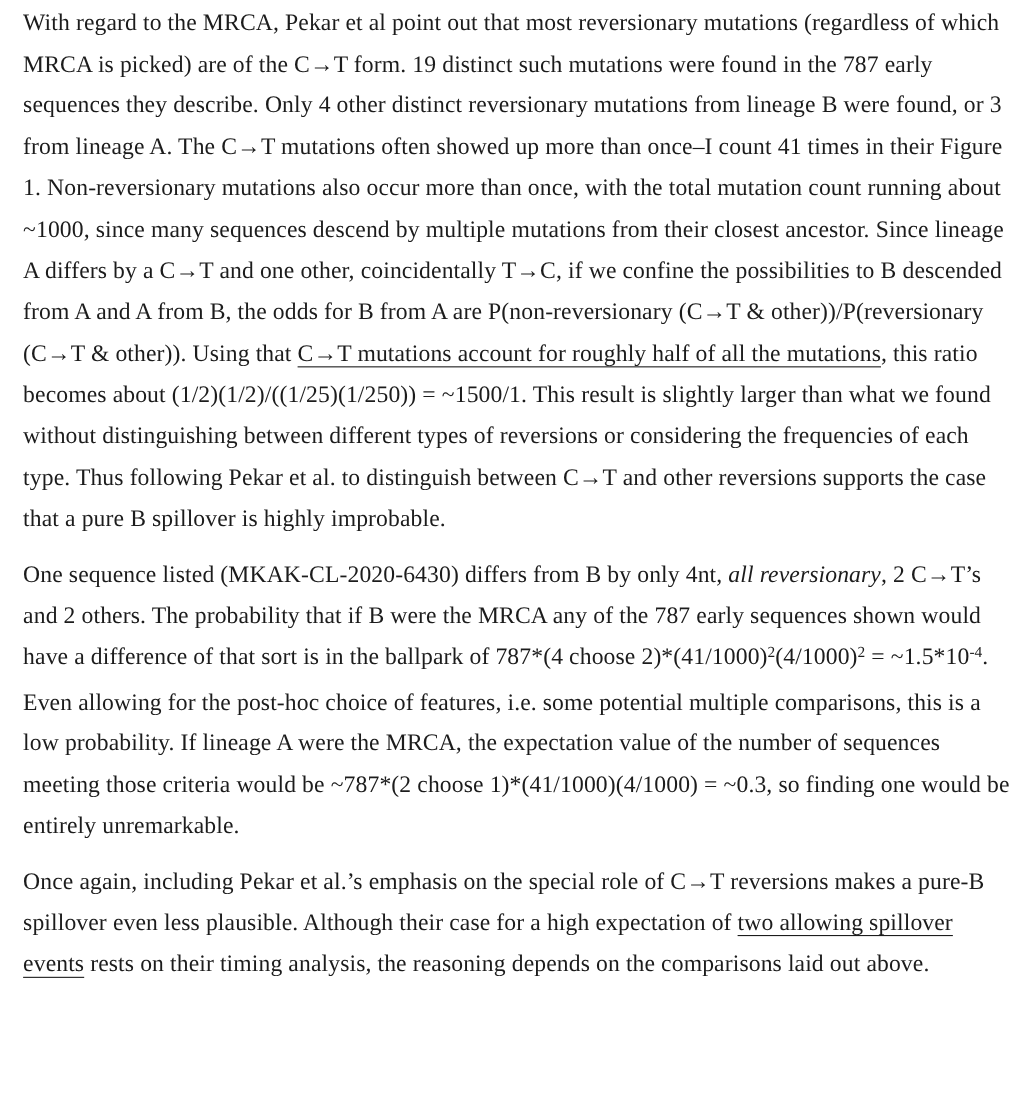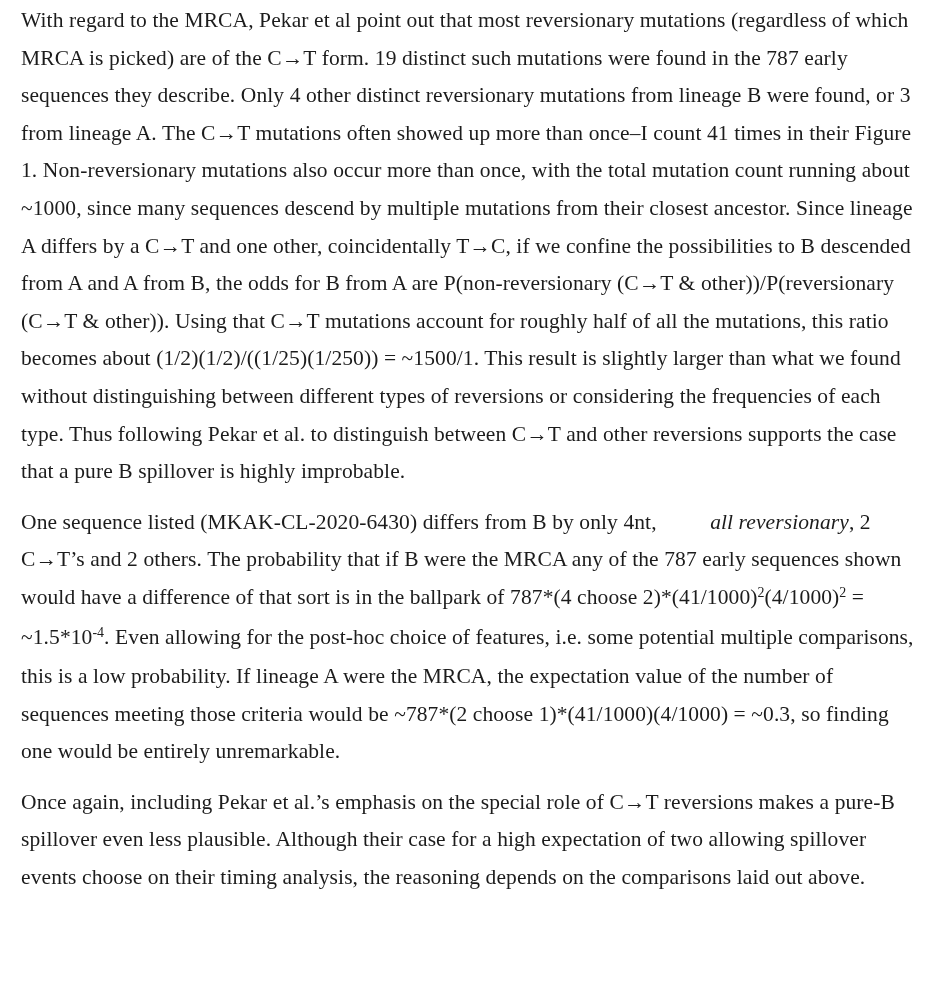--- a/index.html
+++ b/index.html
@@ -17,32 +17,33 @@
   }
   p.para {
     font-size: 21.5px;
     line-height: 37.6px;
     letter-spacing: 0.1px;
     margin: 0 0 13px 0;
     text-align: left;
   }
   a.link {
     color: inherit;
+    text-decoration: underline;
     text-decoration-thickness: 1.4px;
     text-underline-offset: 4.5px;
     cursor: pointer;
   }
-  .italic { font-style: italic; margin-left: 48px; }
+  .italic { font-style: italic; }
   .sup {
     font-size: 0.65em;
     position: relative;
     top: -0.5em;
     letter-spacing: 0;
   }
 </style>
 </head>
 <body style="background: rgb(255, 255, 255); color: rgb(28, 28, 28);">
 
 <div class="article">
     <p class="para"><span>With regard to the MRCA, Pekar et al point out that most reversionary mutations (regardless of which MRCA is picked) are of the C→T form. 19 distinct such mutations were found in the 787 early sequences they describe. Only 4 other distinct reversionary mutations from lineage B were found, or 3 from lineage A. The C→T mutations often showed up more than once–I count 41 times in their Figure 1. Non-reversionary mutations also occur more than once, with the total mutation count running about ~1000, since many sequences descend by multiple mutations from their closest ancestor. Since lineage A differs by a C→T and one other, coincidentally T→C, if we confine the possibilities to B descended from A and A from B, the odds for B from A are P(non-reversionary (C→T &amp; other))/P(reversionary (C→T &amp; other)). Using that </span><a class="link">C→T mutations account for roughly half of all the mutations</a><span>, this ratio becomes about (1/2)(1/2)/((1/25)(1/250)) = ~1500/1. This result is slightly larger than what we found without distinguishing between different types of reversions or considering the frequencies of each type. Thus following Pekar et al. to distinguish  between C→T and other reversions supports the case that a pure B spillover is highly improbable.</span></p>
     <p class="para"><span>One sequence listed (MKAK-CL-2020-6430) differs from B by only 4nt, </span><span class="italic">all reversionary</span><span>, 2 C→T’s and 2 others. The probability  that if B were the MRCA any of the 787 early sequences shown would have a difference of that sort is in the ballpark of 787*(4 choose 2)*(41/1000)</span><span class="sup">2</span><span>(4/1000)</span><span class="sup">2</span><span> = ~1.5*10</span><span class="sup">-4</span><span>. Even allowing for the post-hoc choice of features, i.e. some potential multiple comparisons, this is a low probability. If lineage A were the MRCA, the expectation value of the number of sequences meeting those criteria would be ~787*(2 choose 1)*(41/1000)(4/1000) = ~0.3, so finding one would be entirely unremarkable.</span></p>
-    <p class="para"><span>Once again, including Pekar et al.’s emphasis on the special role of C→T reversions makes a pure-B spillover even less plausible. Although their case for a high expectation of </span><a class="link">two allowing spillover events</a><span> choose on their timing analysis, the reasoning depends on the comparisons laid out above.</span></p>
+    <p class="para"><span>Once again, including Pekar et al.’s emphasis on the special role of C→T reversions makes a pure-B spillover even less plausible. Although their case for a high expectation of </span><a class="link">two allowing spillover events</a><span> rests on their timing analysis, the reasoning depends on the comparisons laid out above.</span></p>
   </div>
 
 </body></html>

